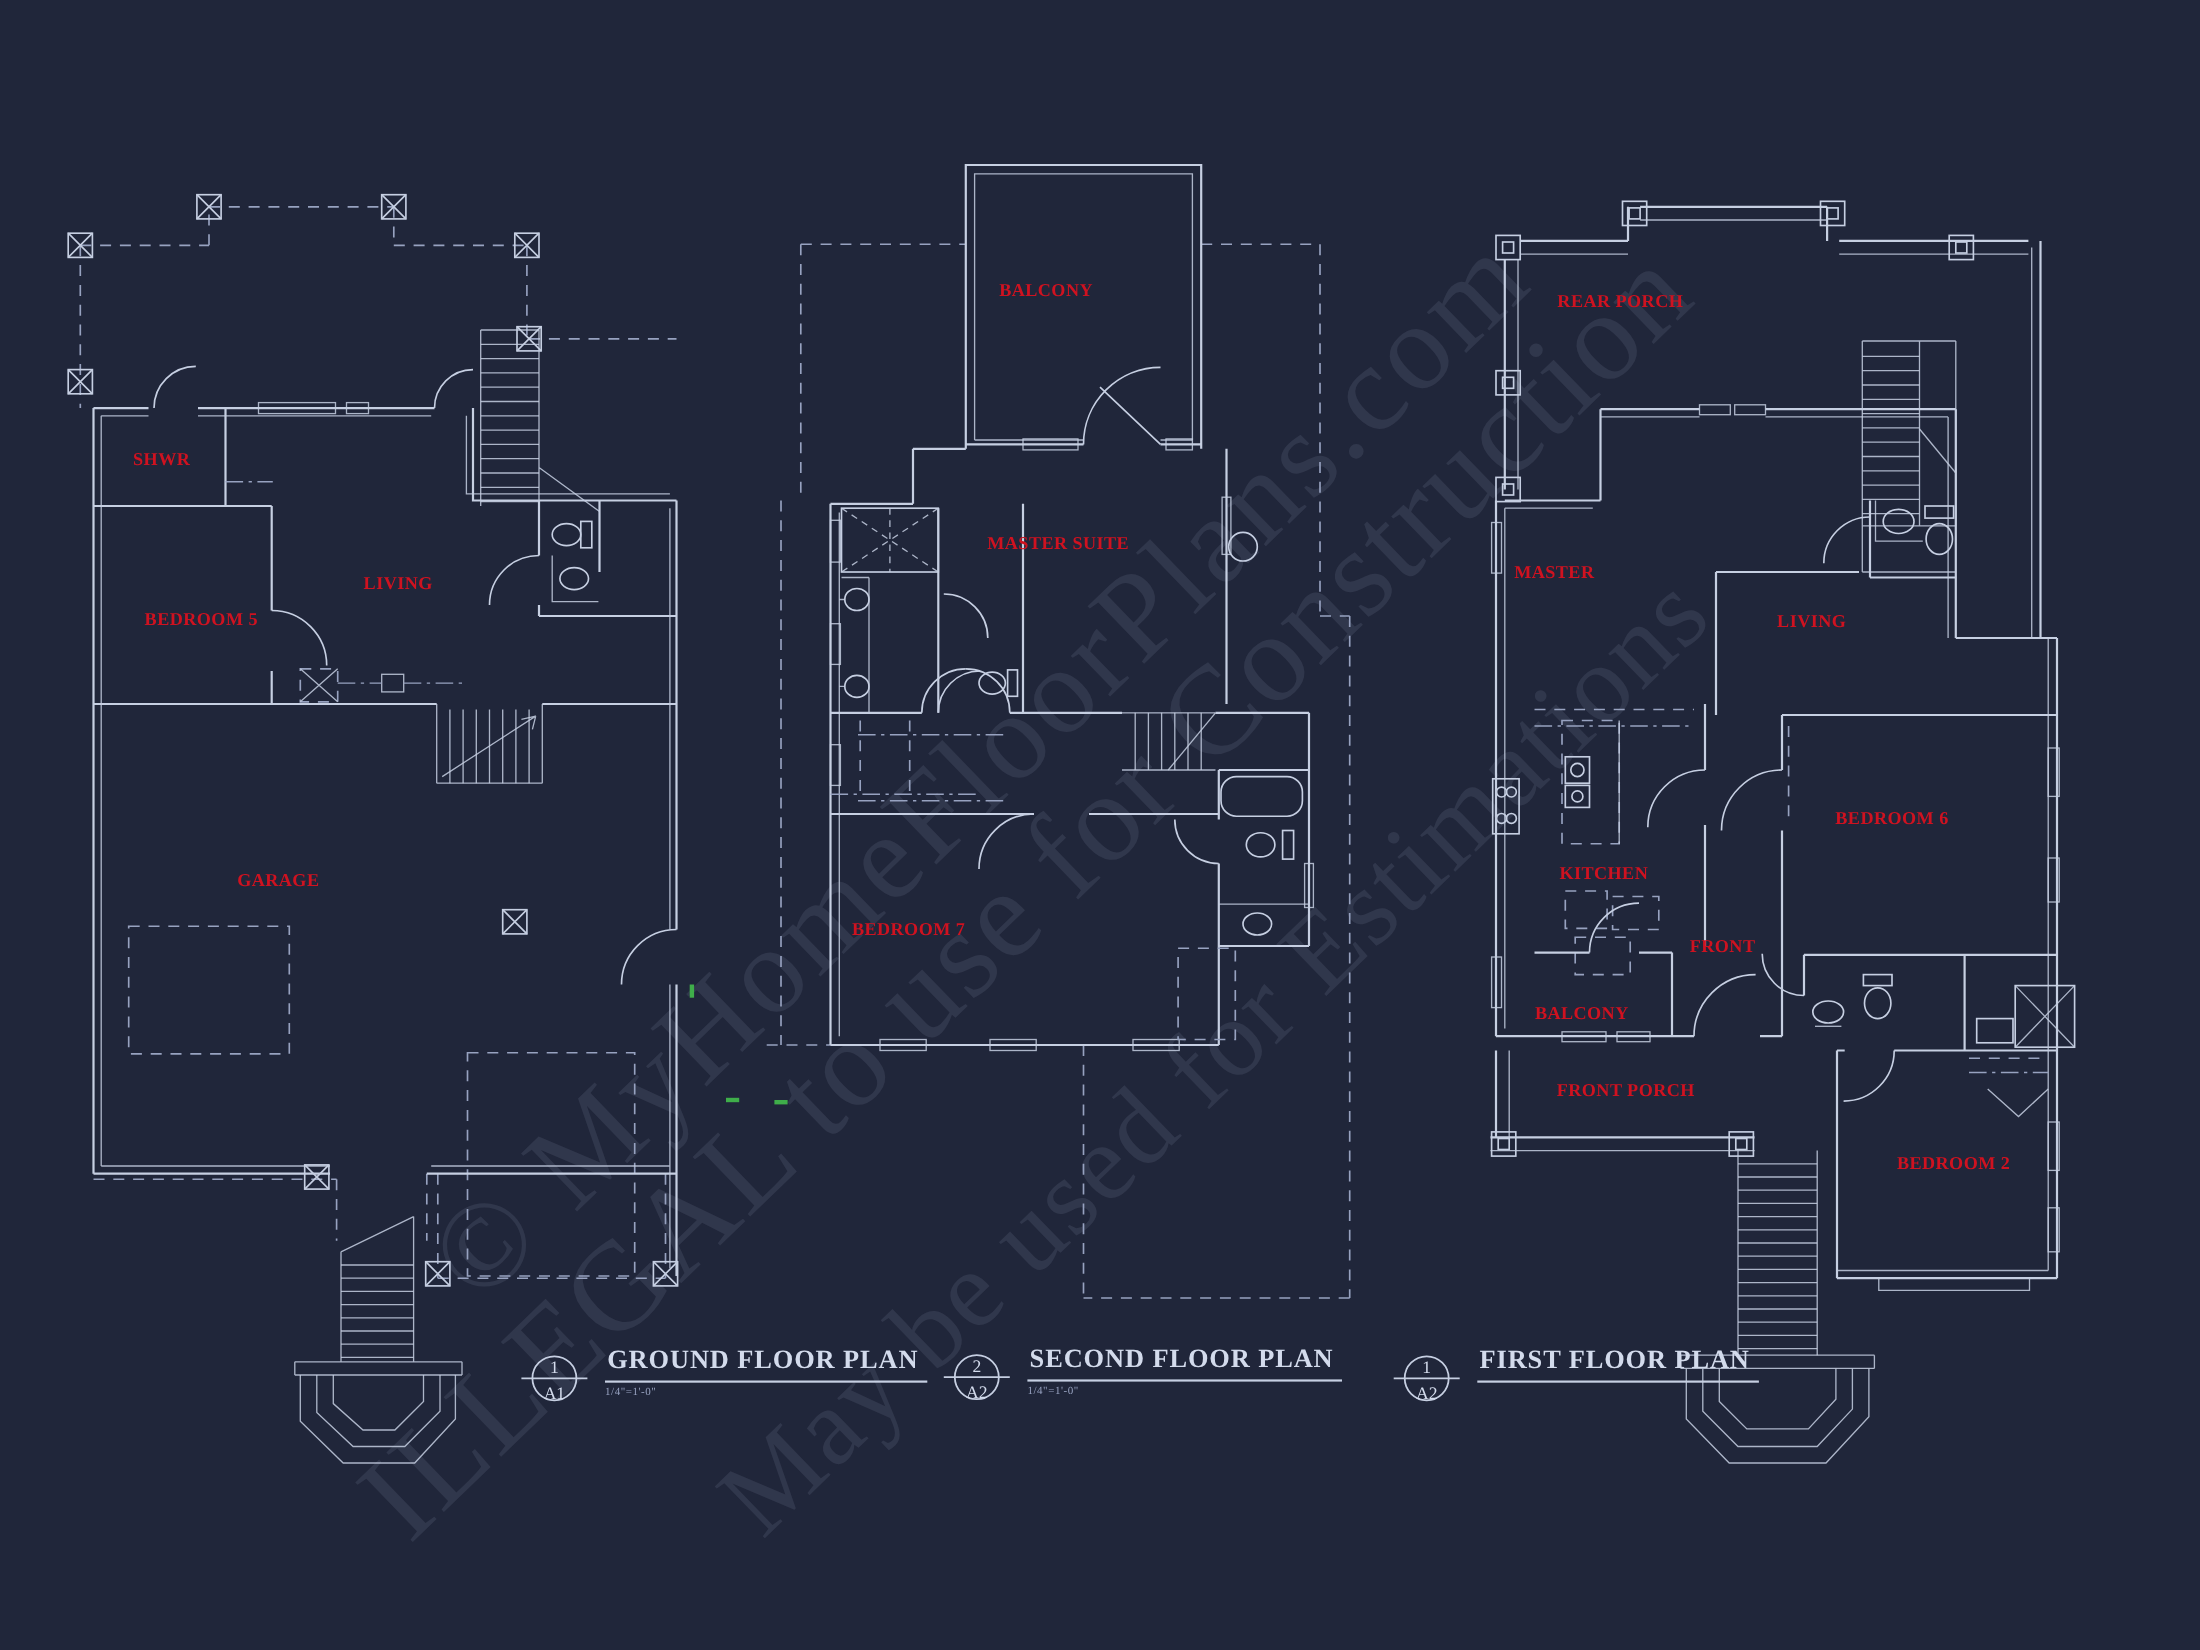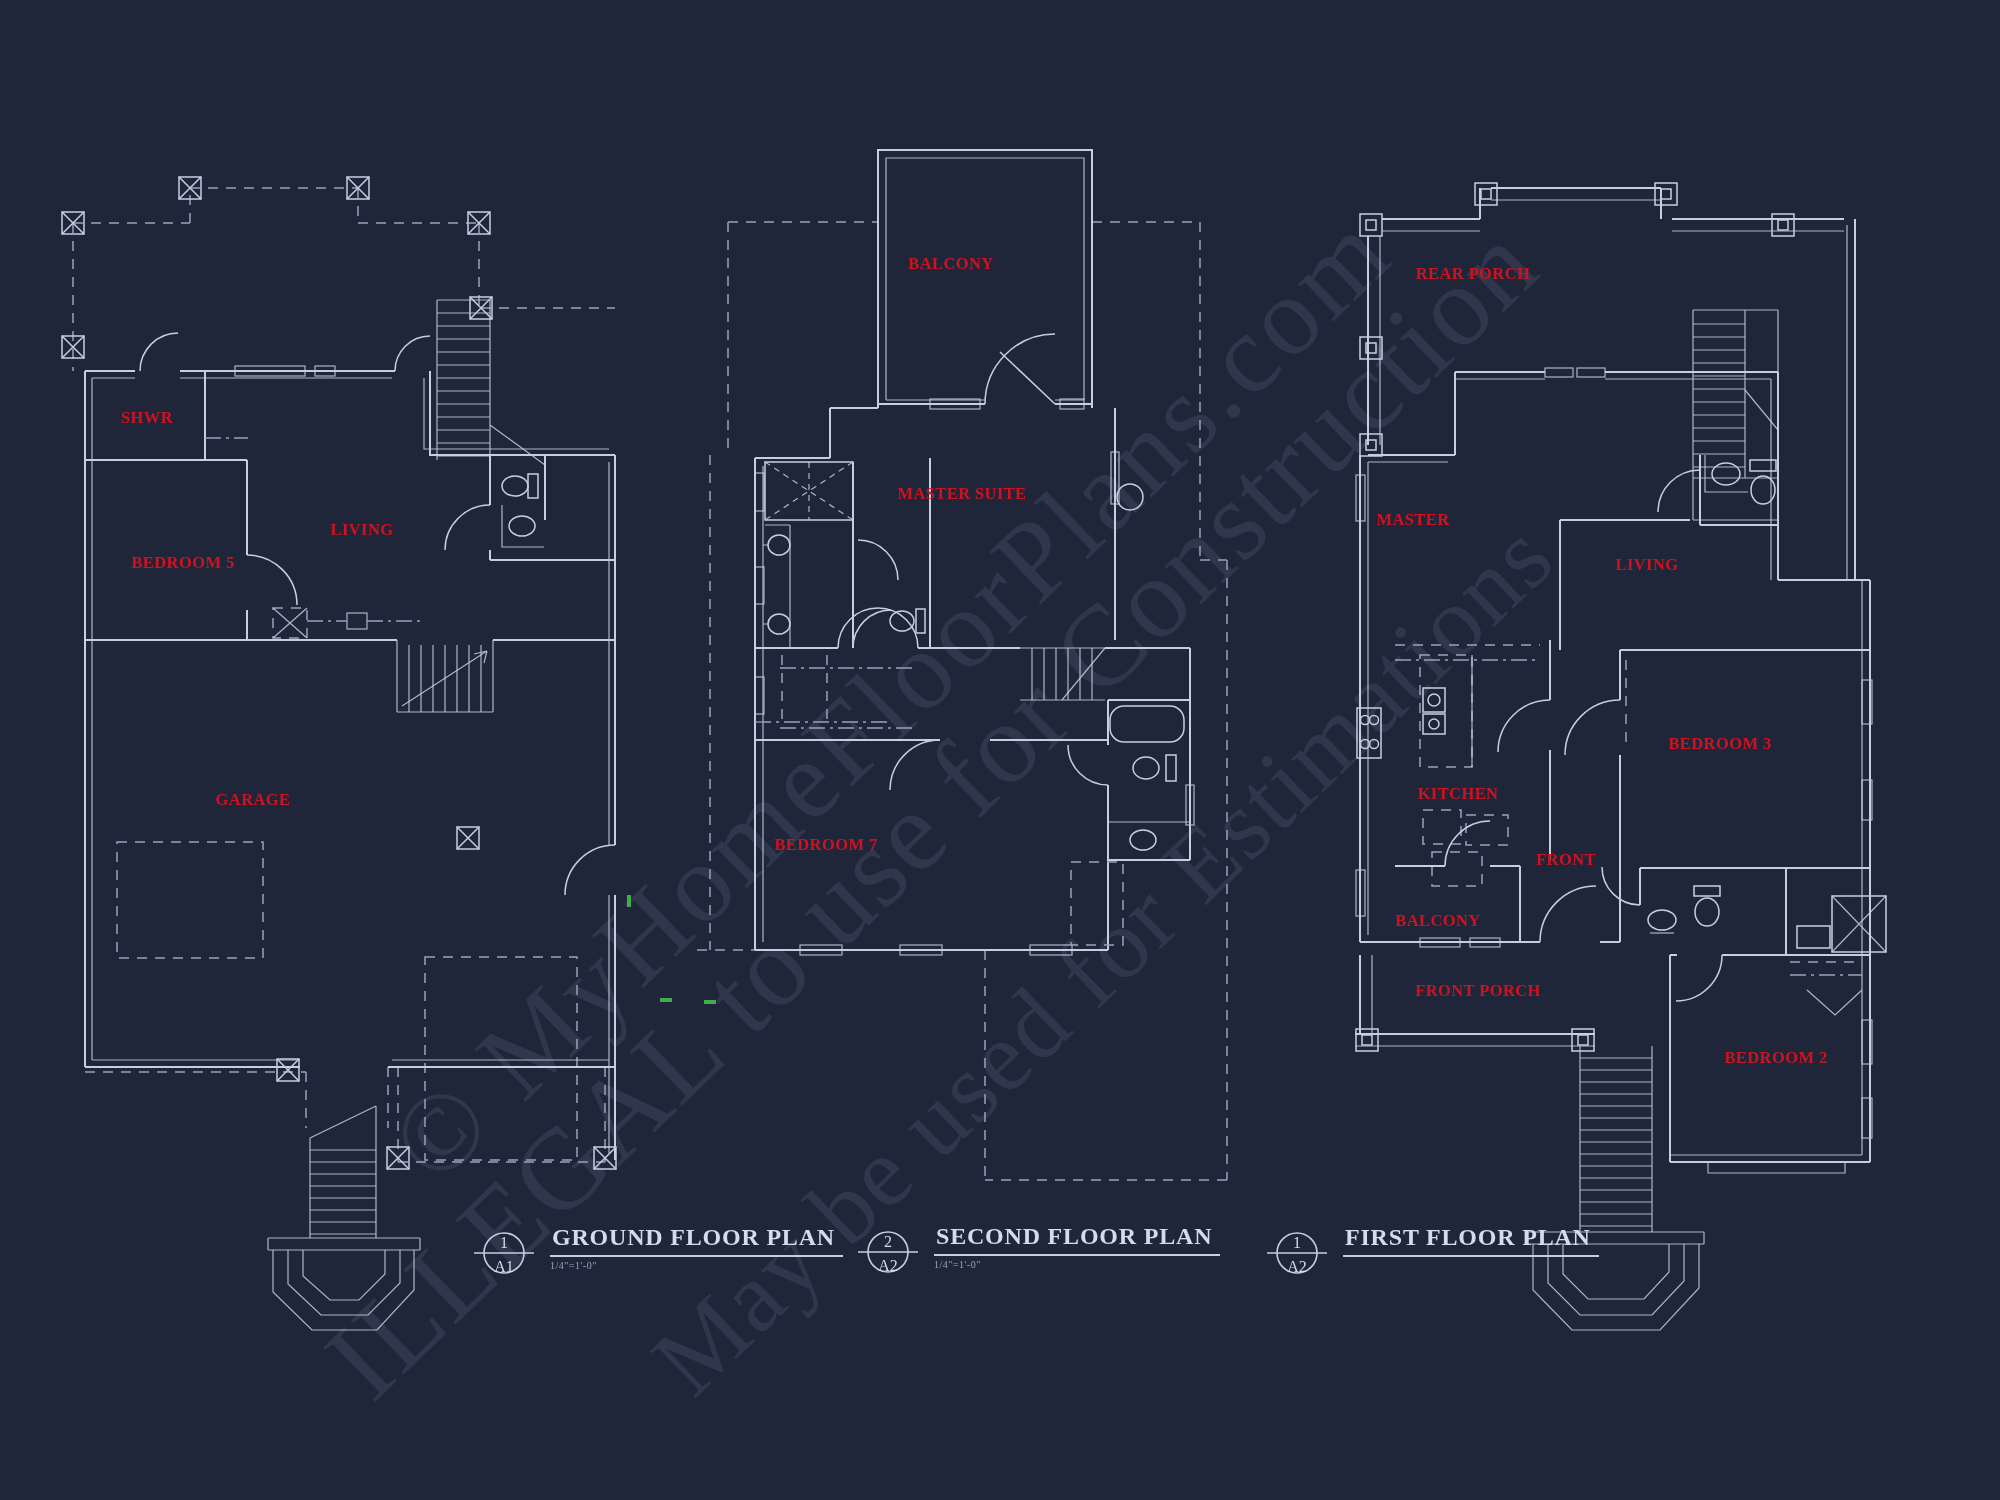--- a/index.html
+++ b/index.html
@@ -351,21 +351,21 @@
 <div class="room-label" style="left:962px;top:494px">MASTER SUITE</div>
 <div class="room-label" style="left:826px;top:845px">BEDROOM 7</div>
 
 <div class="room-label" style="left:1473px;top:274px">REAR PORCH</div>
 <div class="room-label" style="left:1413px;top:520px">MASTER</div>
 <div class="room-label" style="left:1647px;top:565px">LIVING</div>
 <div class="room-label" style="left:1458px;top:794px">KITCHEN</div>
 <div class="room-label" style="left:1566px;top:860px">FRONT</div>
 <div class="room-label" style="left:1438px;top:921px">BALCONY</div>
 <div class="room-label" style="left:1478px;top:991px">FRONT PORCH</div>
-<div class="room-label" style="left:1720px;top:744px">BEDROOM 3</div>
+<div class="room-label" style="left:1720px;top:744px">BEDROOM 6</div>
 <div class="room-label" style="left:1776px;top:1058px">BEDROOM 2</div>
 
 <div class="title-block" style="left:468px;top:1222px">
   <svg class="tb-circle" width="72" height="62">
     <circle cx="36" cy="31" r="20"></circle>
       <line x1="6" y1="31" x2="66" y2="31"></line>
     <text x="36" y="26" text-anchor="middle">1</text>
     <text x="36" y="50" text-anchor="middle">A1</text>
   </svg>
   <div class="tb-col">

